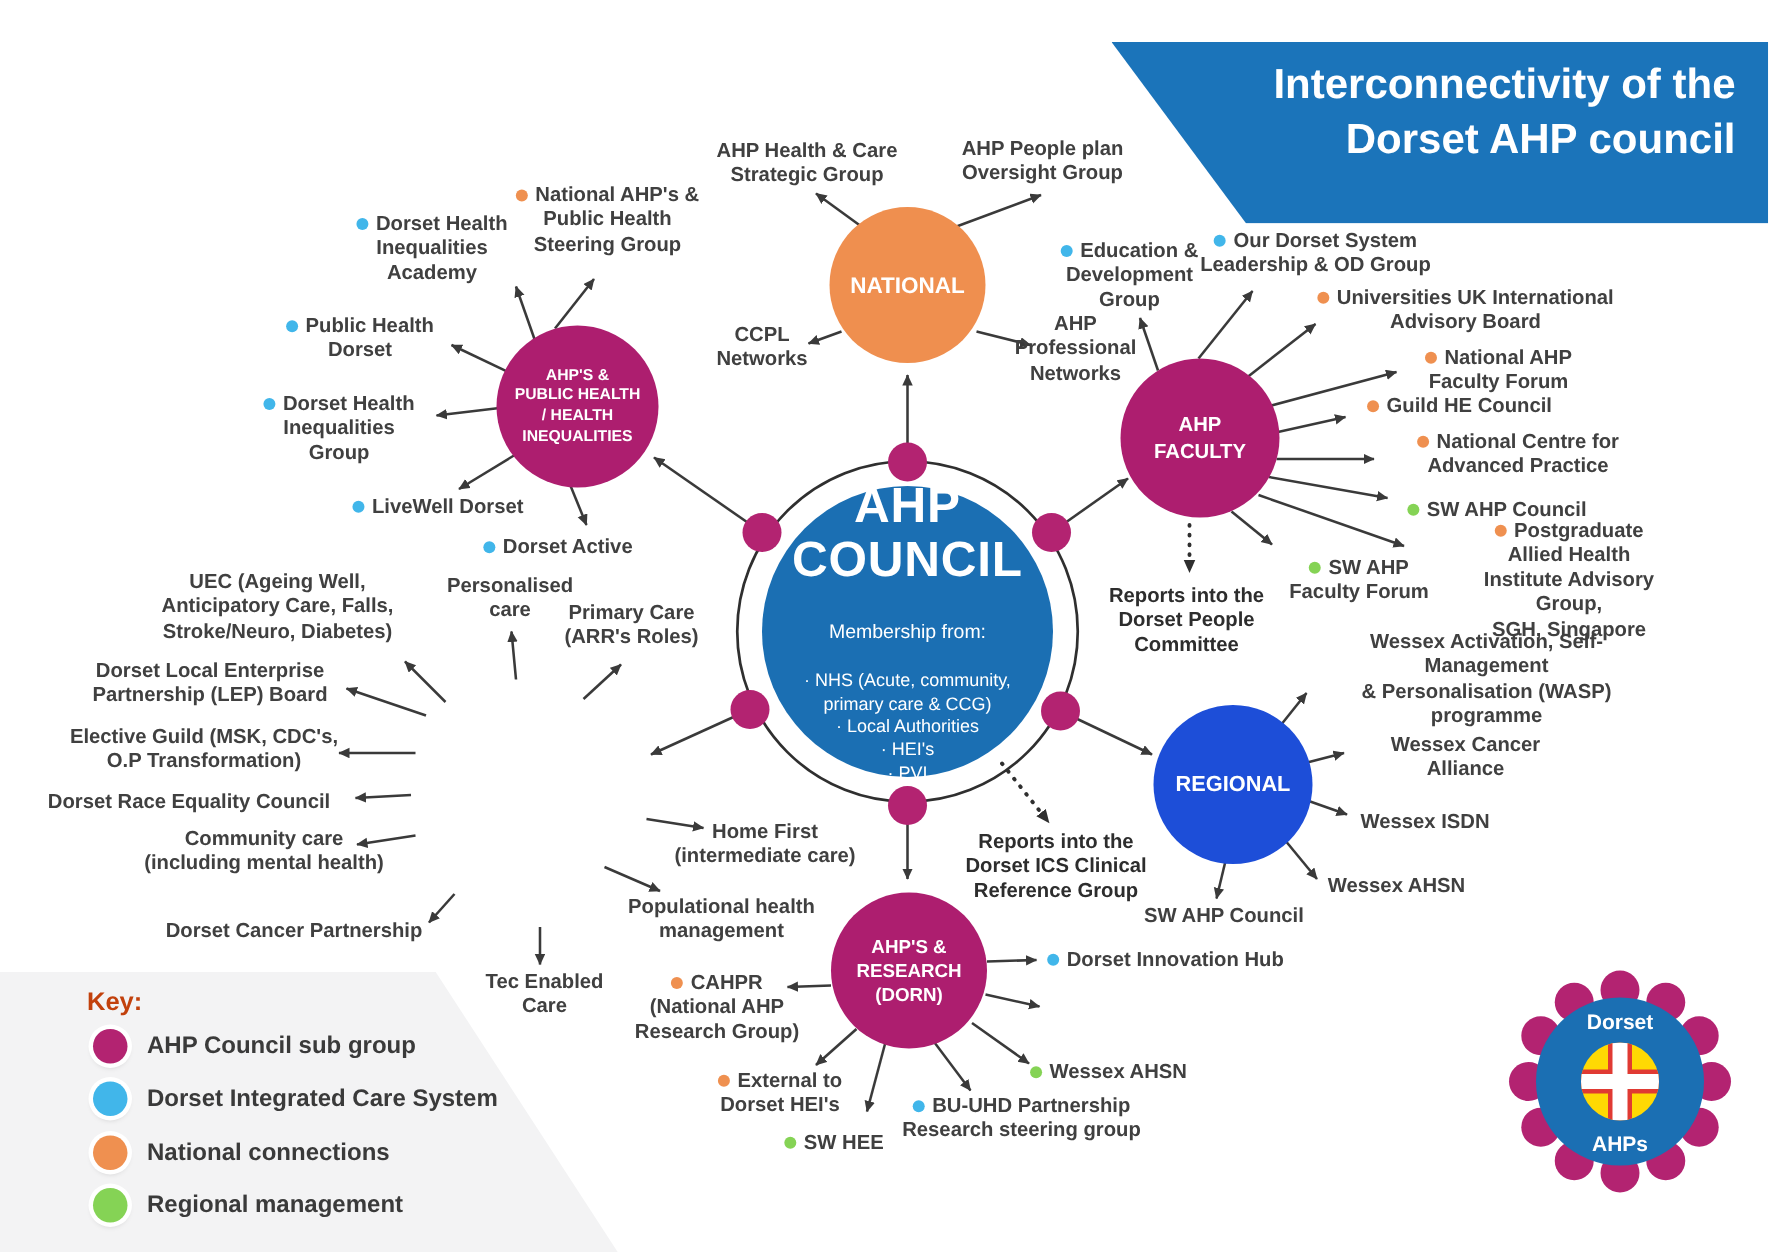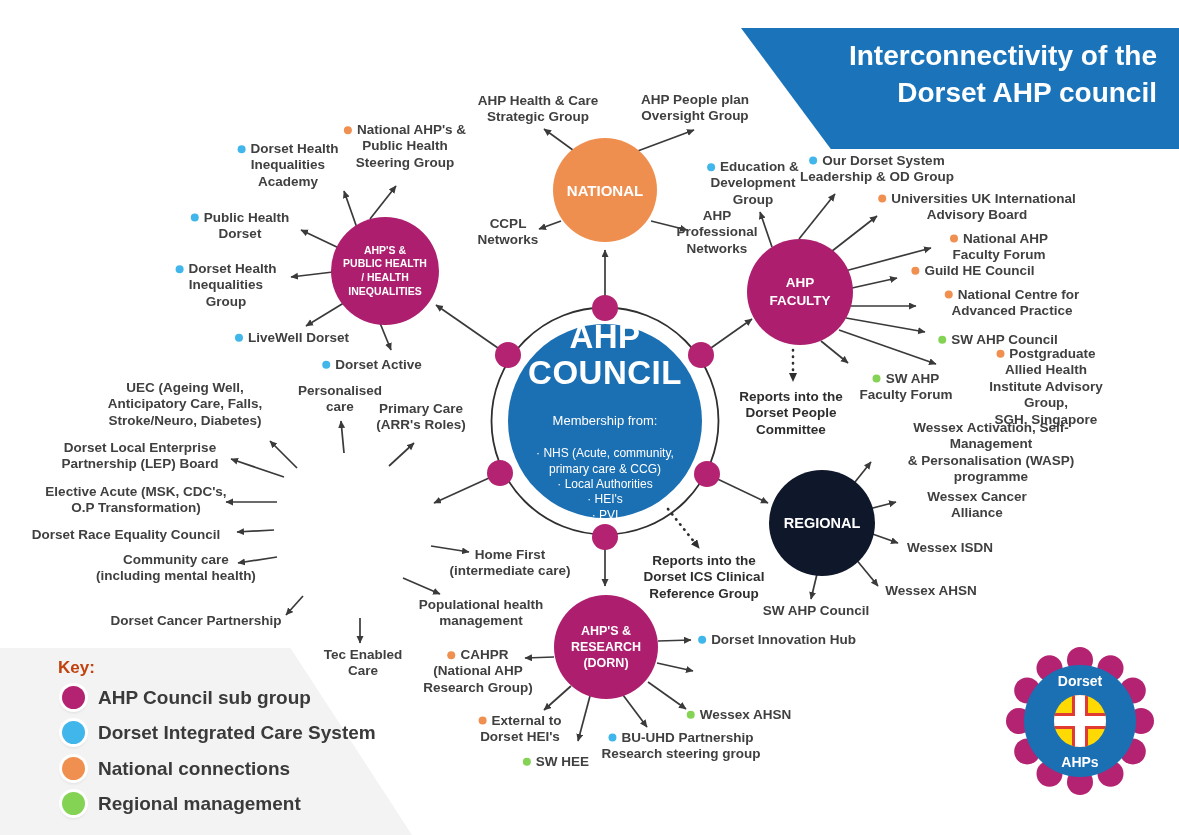--- a/index.html
+++ b/index.html
@@ -12,37 +12,37 @@
   .lbl .dot{display:inline-block;width:8px;height:8px;border-radius:50%;
        margin-right:5px;margin-bottom:1px;vertical-align:middle;}
   .note{font-weight:800;color:#2d2d2d;}
   .circle{position:absolute;border-radius:50%;display:flex;align-items:center;
        justify-content:center;color:#fff;font-weight:700;text-align:center;
        white-space:pre-line;z-index:2;}
   #c-national{left:553px;top:138px;width:104px;height:104px;background:#ef8f4f;font-size:15px;}
   #c-ph{left:331px;top:217px;width:108px;height:108px;background:#ad1e6f;font-size:10.5px;line-height:1.3;}
   #c-faculty{left:747px;top:239px;width:106px;height:106px;background:#ad1e6f;font-size:13.5px;line-height:1.3;}
   #c-ics{left:273px;top:454px;width:166px;height:166px;background:#41b6ea;font-size:21px;letter-spacing:.3px;}
-  #c-regional{left:769px;top:470px;width:106px;height:106px;background:#0f172a;font-size:14.5px;}
+  #c-regional{left:769px;top:470px;width:106px;height:106px;background:#1d4ed8;font-size:14.5px;}
   #c-research{left:554px;top:595px;width:104px;height:104px;background:#ad1e6f;font-size:12.5px;line-height:1.3;}
   #c-council{left:508px;top:324px;width:194px;height:194px;background:#1b6fb3;}
   #c-council .c-title{font-size:33px;font-weight:700;line-height:1.08;letter-spacing:.5px;}
   #c-council .c-mhead{font-size:13px;font-weight:400;margin-top:5px;}
   #c-council .c-mem{font-size:12px;font-weight:500;line-height:1.28;}
   .banner{position:absolute;left:741px;top:28px;width:438px;height:121px;background:#1b74ba;
        clip-path:polygon(0 0,100% 0,100% 100%,20.5% 100%);z-index:4;}
   .banner .t{position:absolute;right:22px;top:9px;text-align:right;color:#fff;
        font-size:28px;font-weight:700;line-height:1.33;white-space:pre-line;}
   .keypanel{position:absolute;left:0;top:648px;width:412px;height:187px;background:#f3f3f4;
        clip-path:polygon(0 0,70.5% 0,100% 100%,0 100%);z-index:1;}
   .key-title{position:absolute;left:58px;top:10px;font-size:17px;font-weight:800;color:#c2410c;}
   .key-row{position:absolute;left:62px;display:flex;align-items:center;gap:13px;}
   .key-dot{width:23px;height:23px;border-radius:50%;flex:0 0 auto;
        box-shadow:0 0 0 3px #fff,0 2px 4px rgba(0,0,0,.22);}
-  .key-lbl{font-size:19px;font-weight:700;color:#3a3a3a;white-space:nowrap;}
+  .key-lbl{font-size:16px;font-weight:700;color:#3a3a3a;white-space:nowrap;}
   #logo{position:absolute;left:995px;top:636px;z-index:2;}
 </style>
 </head>
 <body>
 
 <div id="stage">
 
   <svg class="layer" width="1179" height="835" viewBox="0 0 1179 835">
     <defs>
       <marker id="ah" markerUnits="userSpaceOnUse" markerWidth="10" markerHeight="10" refX="7" refY="3.5" orient="auto">
@@ -206,21 +206,21 @@
 
   <div class="lbl" style="left:185px;top:405px"><span>UEC (Ageing Well,
 Anticipatory Care, Falls,
 Stroke/Neuro, Diabetes)</span></div>
   <div class="lbl" style="left:340px;top:399px"><span>Personalised
 care</span></div>
   <div class="lbl" style="left:421px;top:417px"><span>Primary Care
 (ARR's Roles)</span></div>
   <div class="lbl" style="left:140px;top:456px"><span>Dorset Local Enterprise
 Partnership (LEP) Board</span></div>
-  <div class="lbl" style="left:136px;top:500px"><span>Elective Acute (MSK, CDC's,
+  <div class="lbl" style="left:136px;top:500px"><span>Elective Guild (MSK, CDC's,
 O.P Transformation)</span></div>
   <div class="lbl" style="left:126px;top:535px"><span>Dorset Race Equality Council</span></div>
   <div class="lbl" style="left:176px;top:568px"><span>Community care
 (including mental health)</span></div>
   <div class="lbl" style="left:196px;top:621px"><span>Dorset Cancer Partnership</span></div>
   <div class="lbl" style="left:363px;top:663px"><span>Tec Enabled
 Care</span></div>
   <div class="lbl" style="left:481px;top:613px"><span>Populational health
 management</span></div>
   <div class="lbl" style="left:510px;top:563px"><span>Home First

